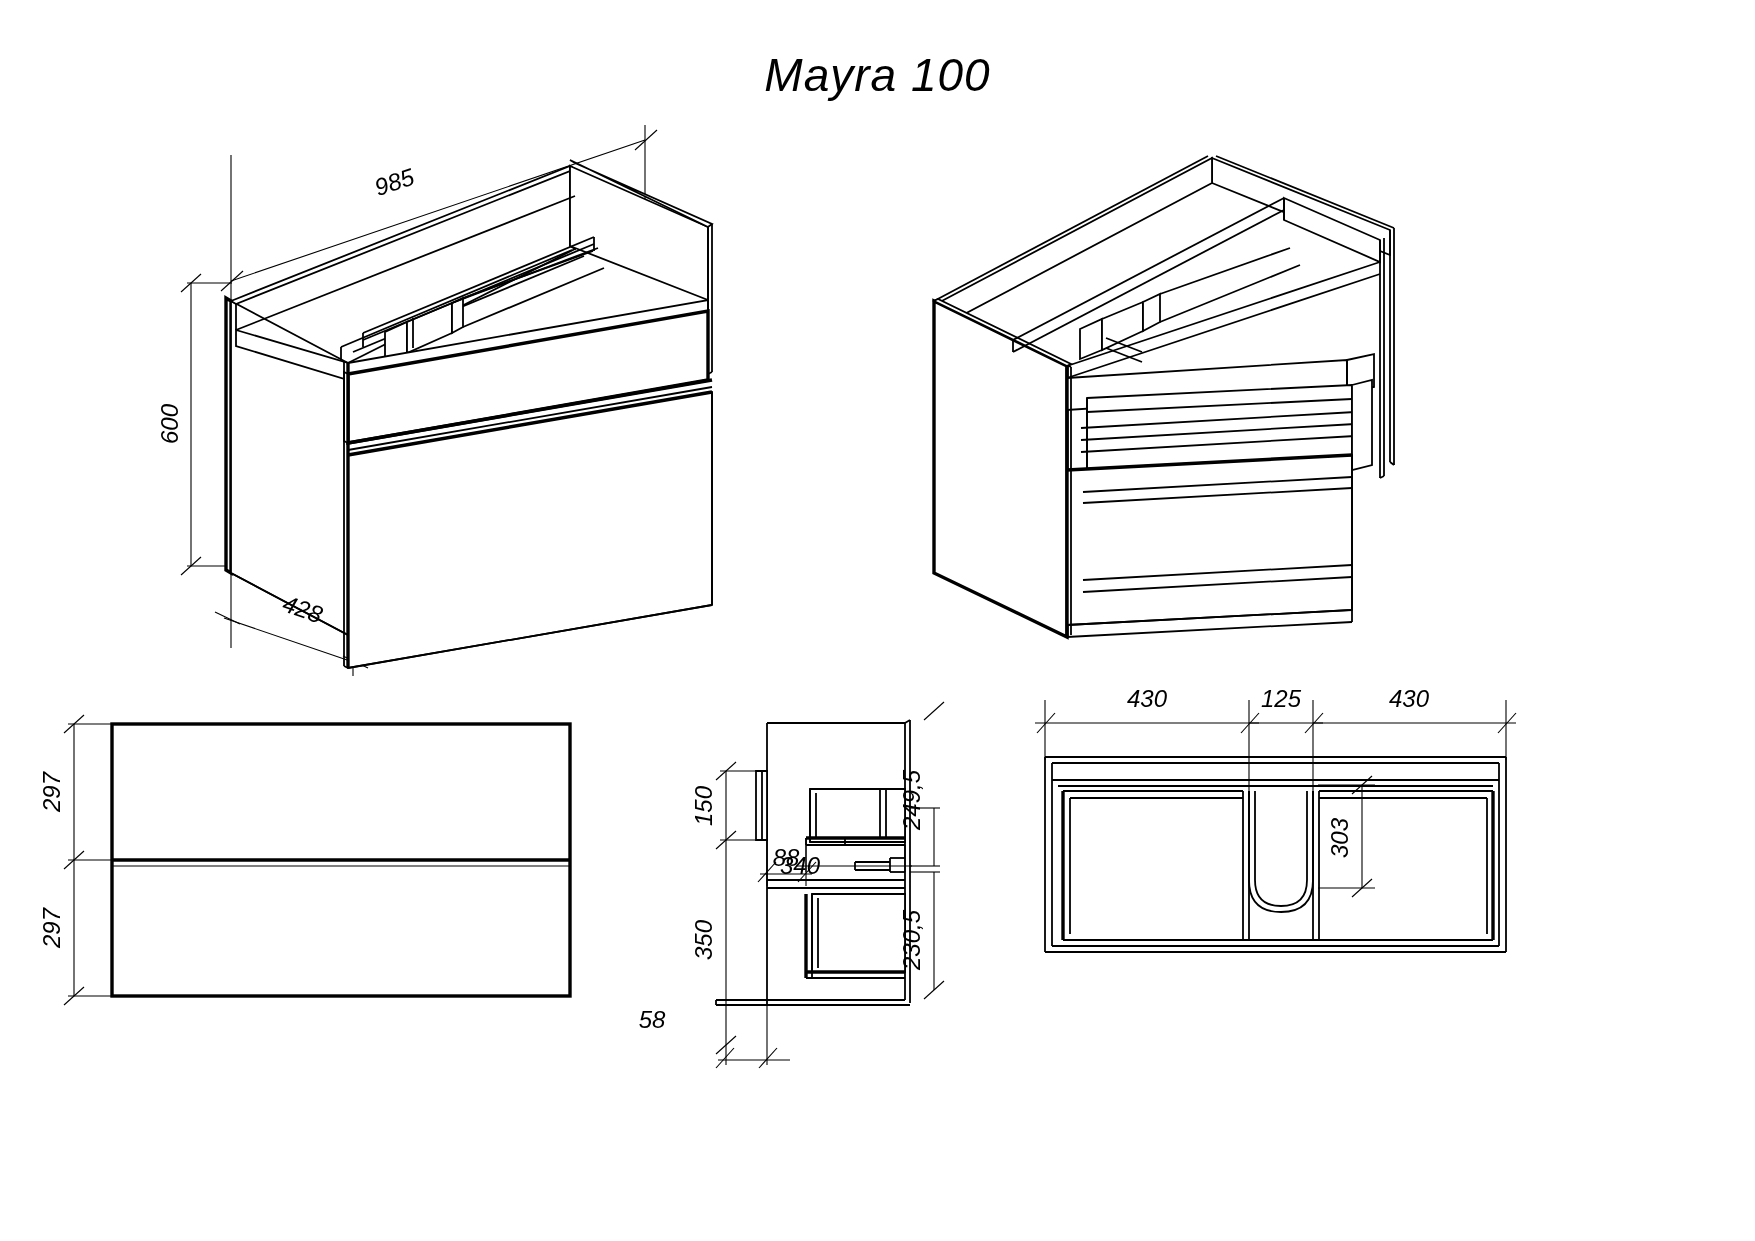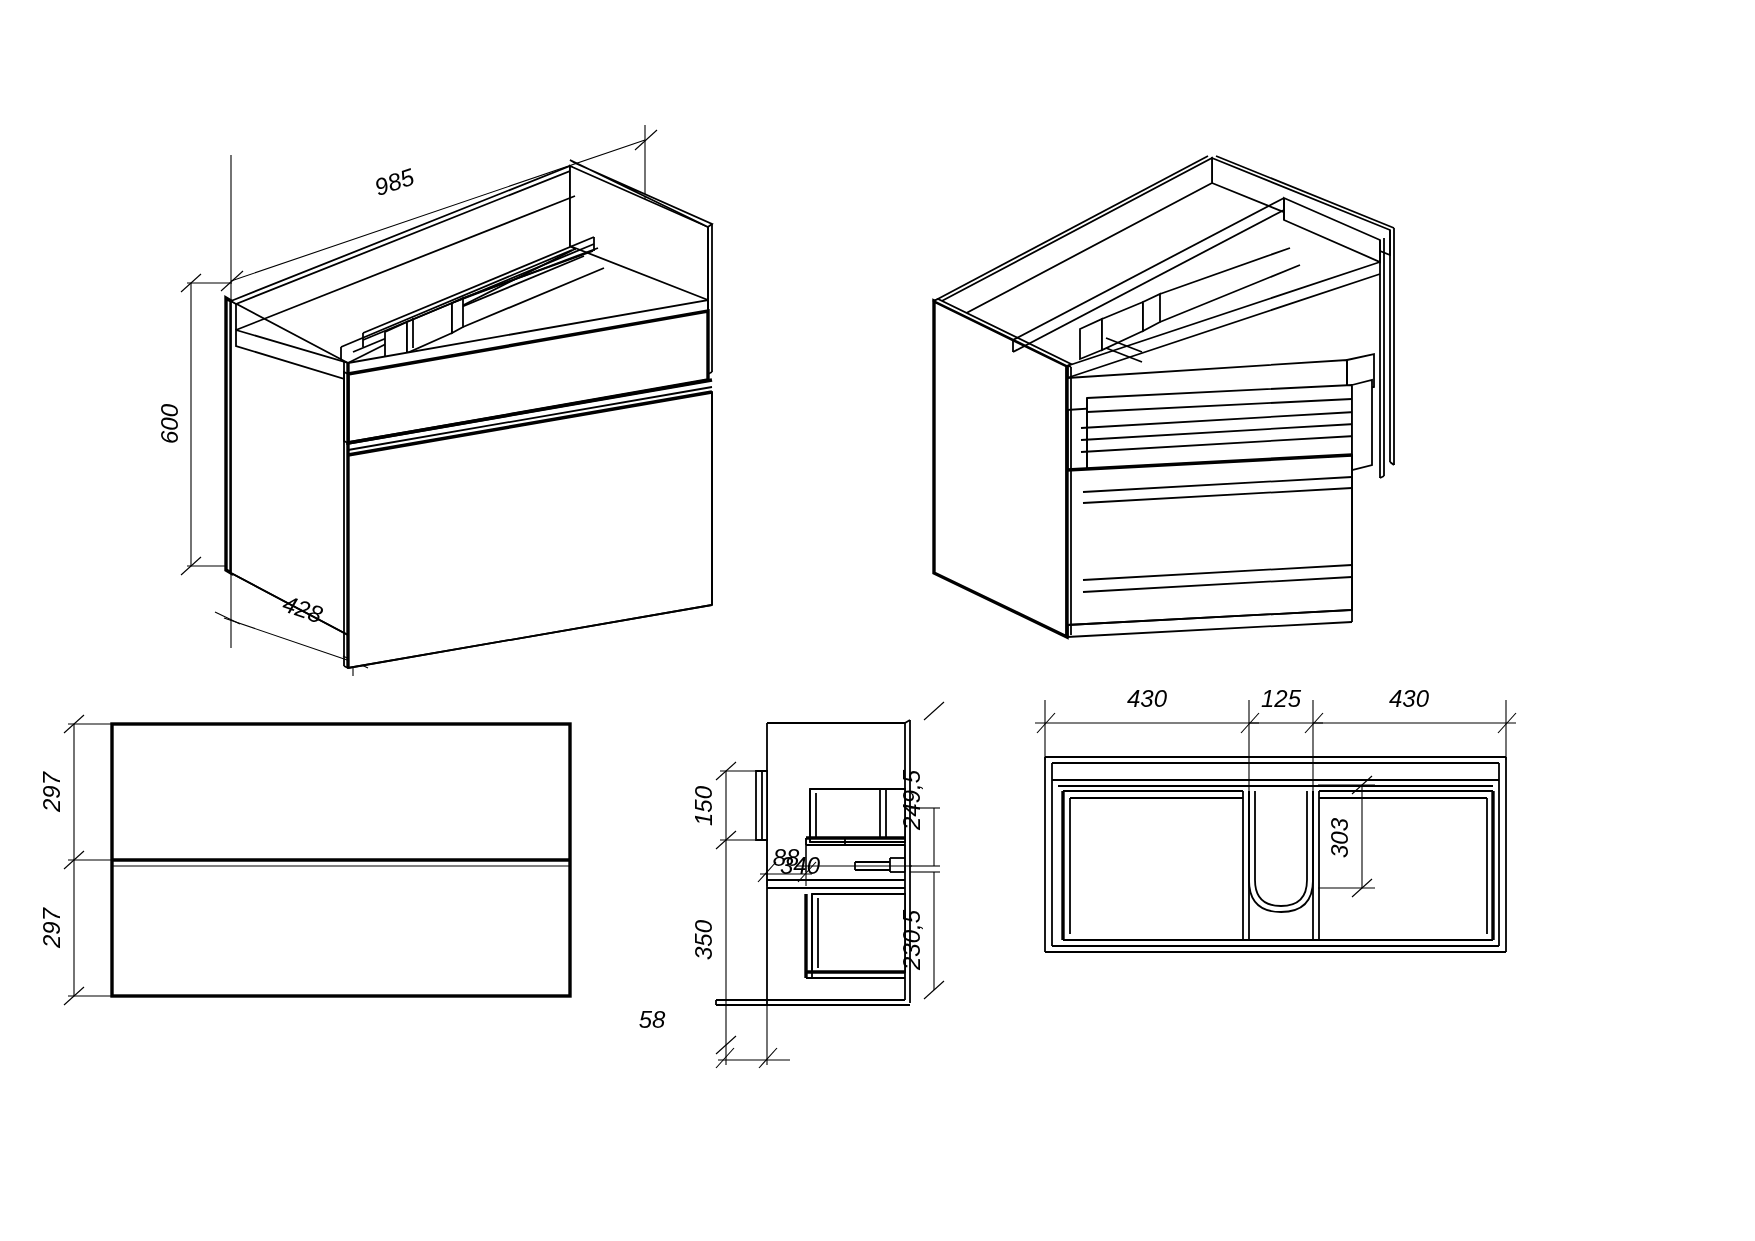--- a/index.html
+++ b/index.html
@@ -16,20 +16,21 @@
   .med{stroke-width:1.8;}
   .thick{stroke-width:3.4;}
   .dim{fill:none;stroke:#000;stroke-width:1.1;}
   .face{fill:#ffffff;}
 </style>
 </head>
 <body>
 
 <div class="sheet">
 
+  <div class="title">Mayra 100</div>
 
   <svg viewBox="0 0 1755 1241" xmlns="http://www.w3.org/2000/svg">
 
     <g>
 
       <g>
         <path class="dim" d="M231 315 L231 155"></path>
         <path class="dim" d="M645 200 L645 125"></path>
         <path class="dim" d="M231 281 L645 140"></path>
         <path class="dim" d="M221 291 L243 271"></path>

